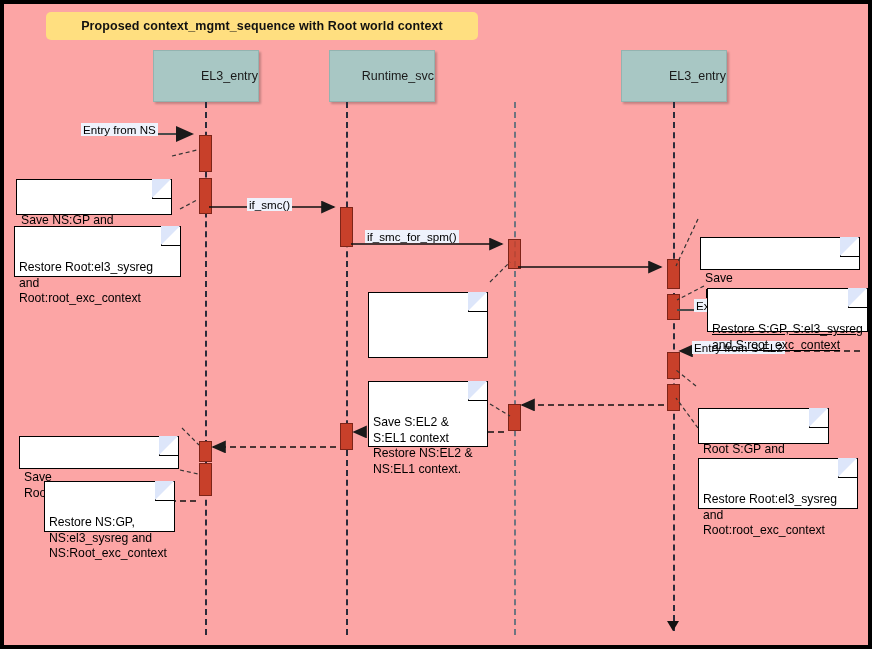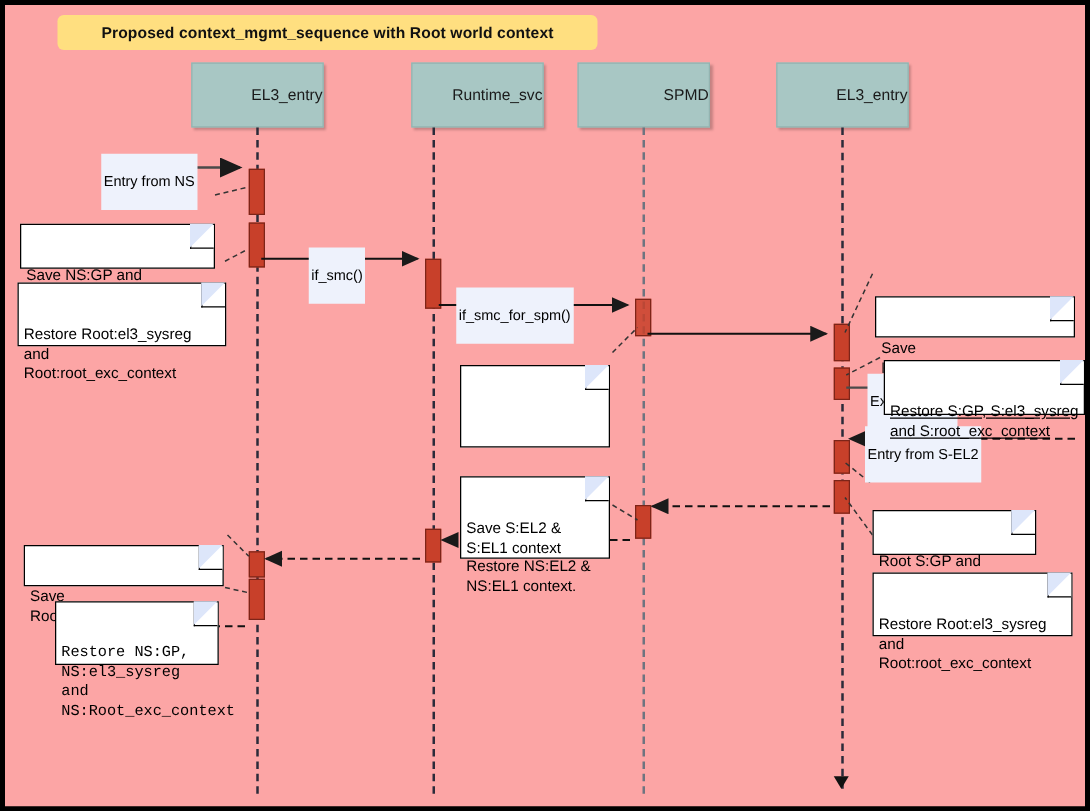--- a/index.html
+++ b/index.html
@@ -79,44 +79,41 @@
     top:-1px;left:-1px;
     width:0;height:0;
     border-left:19px solid #dde6fa;
     border-bottom:19px solid transparent;
   }
   .msg-label{
     position:absolute;
     font-size:11.6px;
     color:#000;
     background:#eef2fc;
-    padding:16px 2px;
+    padding:0 2px;
     white-space:nowrap;
   }
   svg#wires{
     position:absolute;left:0;top:0;
     width:864px;height:641px;
     pointer-events:none;
   }
 </style>
 </head>
 <body>
 
 <div id="frame">
 
   <div id="banner">Proposed context_mgmt_sequence with Root world context</div>
 
   <div class="lifeline-head" style="left:149px;top:46px;">
     <span>EL3_entry</span>
   </div>
   <div class="lifeline-head" style="left:290px;top:46px;margin-left:35px;">
     <span>Runtime_svc</span>
-  </div>
-  <div class="lifeline-head" style="left:458px;top:46px;">
-    <span>SPMD</span>
   </div>
   <div class="lifeline-head" style="left:617px;top:46px;">
     <span>EL3_entry</span>
   </div>
 
   <div class="lifeline-line" style="left:201px;top:98px;height:533px;"></div>
   <div class="lifeline-line" style="left:342px;top:98px;height:533px;"></div>
   <div class="lifeline-line grey" style="left:510px;top:98px;height:533px;"></div>
   <div class="lifeline-line" style="left:669px;top:98px;height:529px;"></div>
 
@@ -236,20 +233,20 @@
 S:EL1 context
 Restore NS:EL2 &amp;
 NS:EL1 context.</span>
   </div>
 
   <div class="note" style="left:15px;top:396px;width:160px;height:33px;">
     <span class="fold"></span>
     <span>Save Root:root_exc_context</span>
   </div>
 
-  <div class="note" style="left:40px;top:441px;width:131px;height:51px;font-family:Liberation Mono, monospace;">
+  <div class="note" style="left:40px;top:441px;width:131px;height:51px;">
     <span class="fold"></span>
     <span>Restore NS:GP,
 NS:el3_sysreg and
 NS:Root_exc_context</span>
   </div>
 
 </div>
 
 </body></html>

